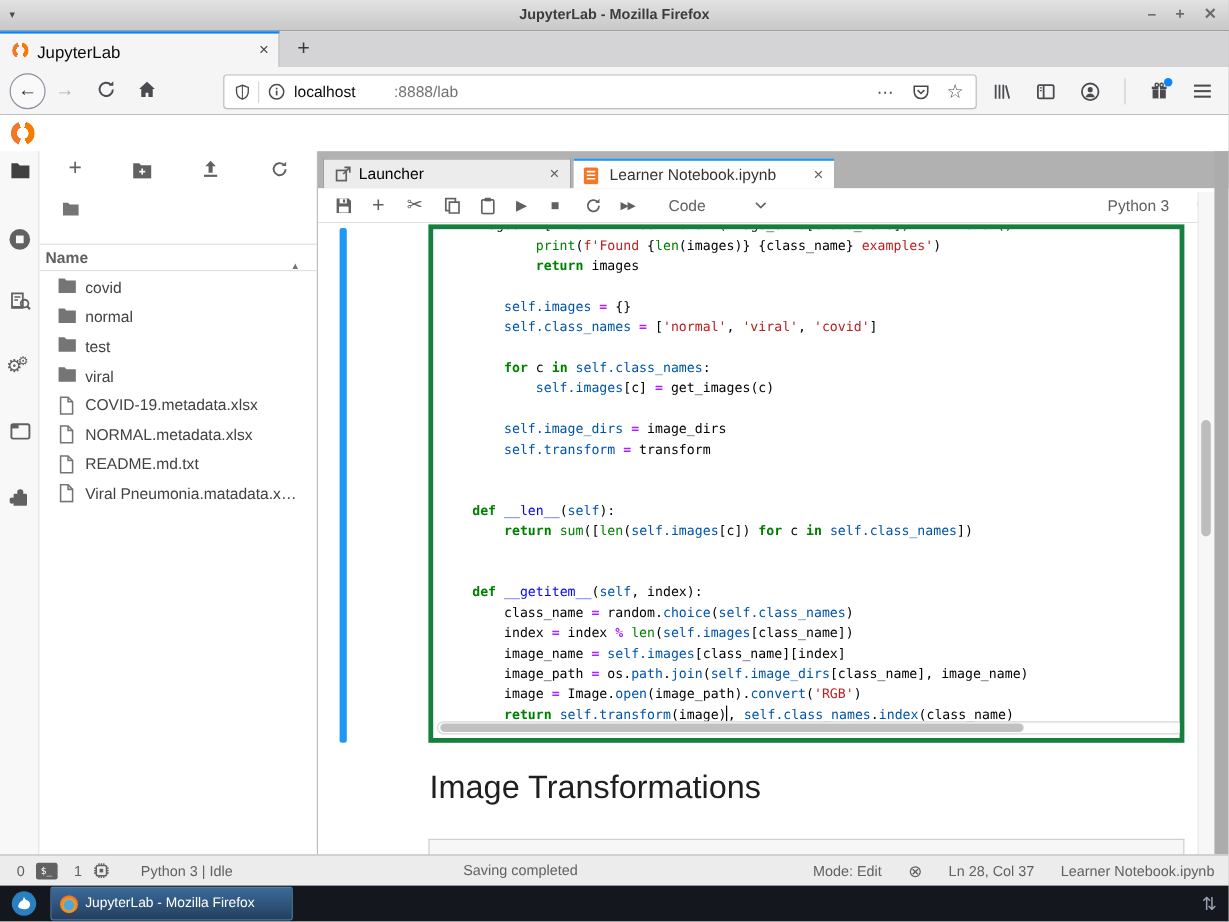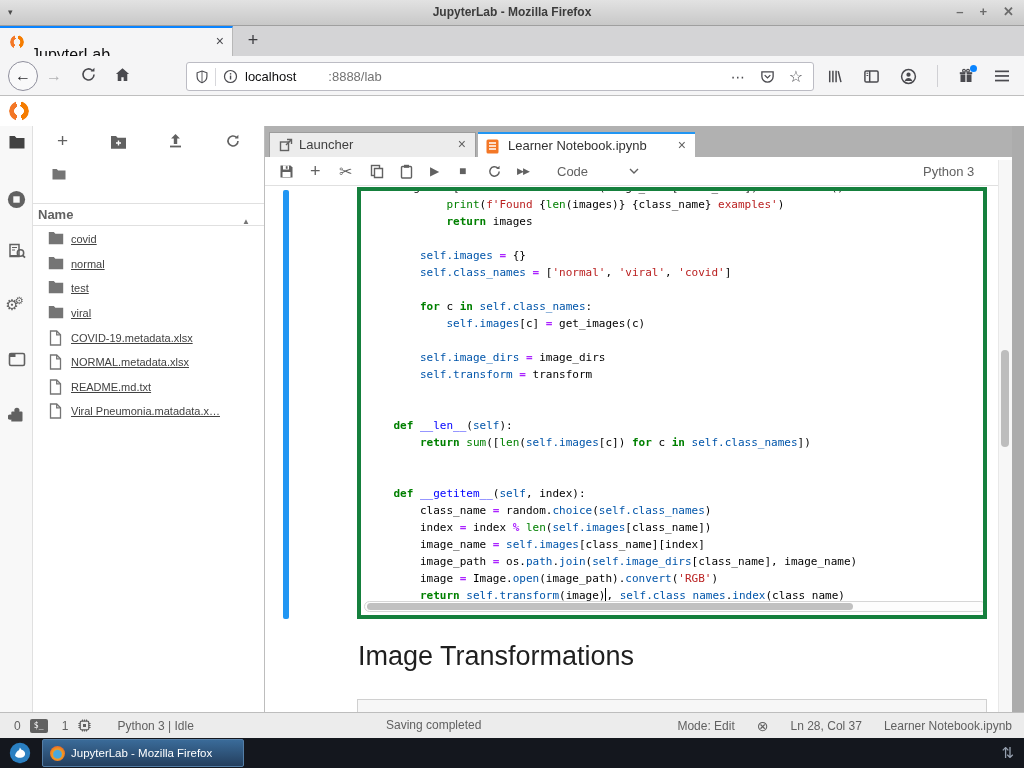--- a/index.html
+++ b/index.html
@@ -16,21 +16,21 @@
   .tb-btns { position:absolute; right:10px; top:4px; display:flex; gap:16px; }
   .tb-btn { font-size:13px; color:#6b6b6b; font-weight:bold; cursor:default; }
 
   
   .tabstrip { position:absolute; left:0; top:26px; width:1024px; height:30px; background:#d4d4d6; }
   .fftab { position:absolute; left:0; top:0; width:233px; height:30px; background:#f5f5f6;
     border-top:2px solid #0a84ff; border-right:1px solid #b8b8b8; }
   .fftab .favicon { position:absolute; left:10px; top:7px; width:14px; height:14px; border-radius:50%;
     background:conic-gradient(from 210deg,#f37726 0 130deg,transparent 130deg 165deg,#f57c00 165deg 300deg,transparent 300deg);
     -webkit-mask:radial-gradient(circle,transparent 0 34%,#000 36%); mask:radial-gradient(circle,transparent 0 34%,#000 36%); }
-  .fftab .tab-title { position:absolute; left:31px; top:18px; font-size:16px; color:#0c0c0d; }
+  .fftab .tab-title { position:absolute; left:31px; top:7px; font-size:14px; color:#0c0c0d; }
   .fftab .tab-close { position:absolute; right:8px; top:5px; font-size:14px; color:#4a4a4f; }
   .newtab { position:absolute; left:240px; top:3px; width:26px; height:24px; text-align:center;
     line-height:22px; font-size:18px; color:#3a3a3e; }
 
   
   .navbar { position:absolute; left:0; top:56px; width:1024px; height:40px; background:#f5f5f6;
     border-bottom:1px solid #bfbfbf; }
   .nav-back { position:absolute; left:8px; top:5px; width:30px; height:30px; border:1px solid #8f8f9d;
     border-radius:50%; text-align:center; line-height:28px; font-size:16px; color:#2a2a2e; background:#f9f9fa; }
   .nav-fwd { position:absolute; left:46px; top:11px; font-size:16px; color:#b1b1b3; }
@@ -73,30 +73,30 @@
   .breadcrumb { position:absolute; left:0; top:38px; width:210px; padding-left:5px; font-size:13px;
     color:#424242; line-height:17px; }
   .bc-folder { display:inline-block; vertical-align:-3px; margin:0 4px 0 14px; }
   .fb-header { position:absolute; left:0; top:77px; width:231px; height:23px; border-top:1px solid #e0e0e0;
     border-bottom:1px solid #e0e0e0; font-size:13px; font-weight:bold; color:#616161; line-height:22px;
     padding-left:5px; }
   .fb-sort { position:absolute; right:14px; top:7px; font-size:8px; color:#757575; }
   .fb-list { position:absolute; left:0; top:101px; width:231px; }
   .fb-row { height:24.6px; display:flex; align-items:center; padding-left:15px; }
   .fb-row .ficon { width:16px; height:16px; margin-right:7px; flex:none; }
-  .fb-row .fname { font-size:11px; color:#424242; white-space:nowrap;text-decoration:underline; }
+  .fb-row .fname { font-size:13px; color:#424242; white-space:nowrap; }
 
   
   .nbarea { position:absolute; left:265px; top:0; width:759px; height:586px; }
   .doctabs { position:absolute; left:0; top:0; width:759px; height:31px; background:#b1b1b1; }
   .dtab { position:absolute; top:6px; height:25px; font-size:13px; }
   .dtab-launcher { left:4px; width:207px; background:#ececec; border:1px solid #9c9c9c; border-bottom:none; }
   .dtab-active { left:213px; width:217px; background:#fff; border-top:2px solid #2196f3; }
   .dtab .dt-label { position:absolute; left:30px; top:4px; color:#333; white-space:nowrap; }
-  .dtab-launcher .dt-label { left:29px; color:#404040; }
+  .dtab-launcher .dt-label { left:29px; color:#000000; }
   .dtab .dt-close { position:absolute; right:9px; top:3px; font-size:14px; color:#616161; }
   .launcher-ic { position:absolute; left:9px; top:5px; }
   .nb-ic { position:absolute; left:8px; top:5px; }
 
   .nbtoolbar { position:absolute; left:0; top:31px; width:759px; height:29px; background:#fff;
     border-bottom:1px solid #e0e0e0; }
   .nbt { position:absolute; top:0; height:28px; display:flex; align-items:center; color:#616161; }
   .nbt-txt { font-size:13px; }
   .kcircle { position:absolute; left:733px; top:7px; width:13px; height:13px; border:2px solid #757575;
     border-radius:50%; }

